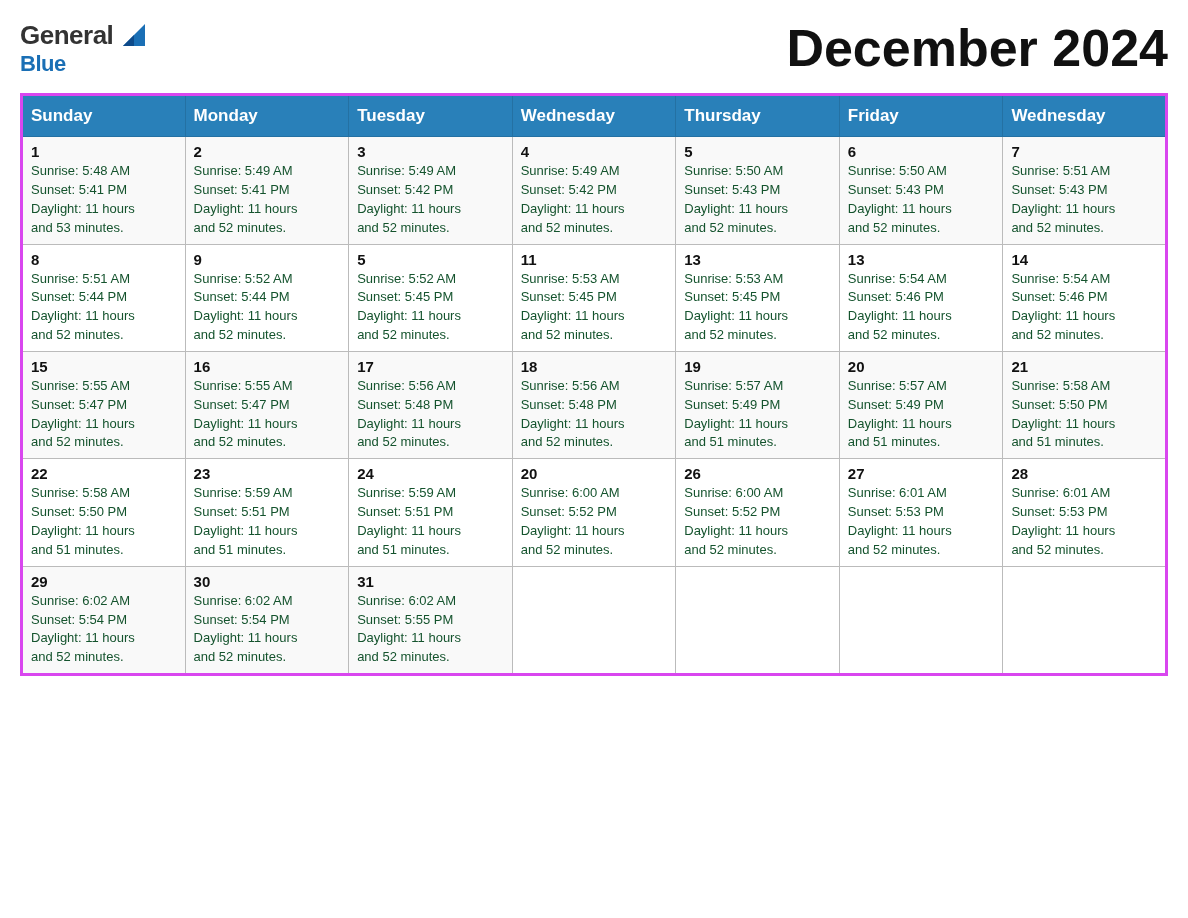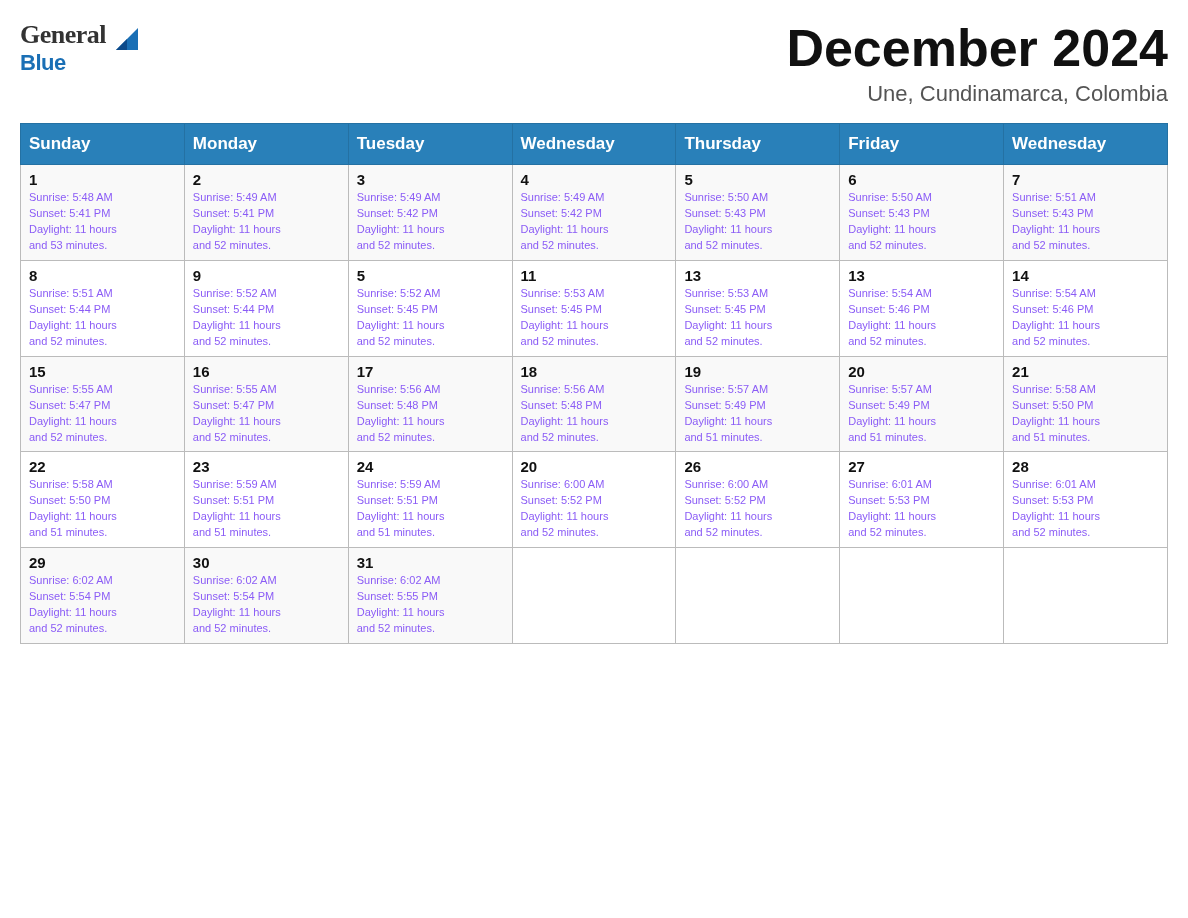--- a/index.html
+++ b/index.html
@@ -28,42 +28,41 @@
       letter-spacing: -0.5px;
     }
     .logo-blue {
       font-size: 22px;
       font-weight: bold;
       color: #1a6fb5;
       letter-spacing: -0.5px;
     }
     .logo-line {
       display: flex;
-      align-items: flex-end;
+      align-items: center;
       gap: 8px;
-      font-family: Liberation Serif, serif;
     }
     .title-area {
-      text-align: right;
+      text-align: left;
     }
     .title-month {
       font-size: 52px;
       font-weight: bold;
       color: #111;
       line-height: 1.1;
     }
     .title-location {
       font-size: 22px;
       color: #555;
       margin-top: 4px;
     }
     .calendar {
       width: 100%;
       border-collapse: collapse;
-      border: 1px solid #d946ef;
+      border: 3px solid #d946ef;
     }
     .calendar thead tr th {
       background-color: #2980b9;
       color: #fff;
       font-size: 17px;
       font-weight: bold;
       padding: 10px 8px;
       text-align: left;
       border: 1px solid #2471a3;
     }
@@ -75,22 +74,22 @@
       min-height: 90px;
     }
     .day-number {
       font-size: 15px;
       font-weight: bold;
       color: #111;
       display: block;
       margin-bottom: 2px;
     }
     .day-info {
-      font-size: 11px;
-      color: #8b5cf6;
+      font-size: 13px;
+      color: #14532d;
       line-height: 1.45;
     }
     .calendar tbody tr:nth-child(odd) td {
       background-color: #f9f9f9;
     }
     .calendar tbody tr:nth-child(even) td {
       background-color: #fff;
     }
     .empty-cell {
       background-color: #fff !important;
@@ -105,21 +104,20 @@
       <span class="logo-general">General</span>
       <svg width="22" height="22" viewBox="0 0 22 22" style="margin-left:2px;margin-top:-2px;">
         <polygon points="0,22 22,22 22,0" fill="#1a6fb5"></polygon>
         <polygon points="0,22 11,22 11,11" fill="#0d4a8a"></polygon>
       </svg>
     </div>
     <span class="logo-blue">Blue</span>
   </div>
   <div class="title-area">
     <div class="title-month">December 2024</div>
-    <div class="title-location">Une, Cundinamarca, Colombia</div>
   </div>
 </div>
 
 <table class="calendar">
   <thead>
     <tr>
     <th>Sunday</th>
         <th>Monday</th>
         <th>Tuesday</th>
         <th>Wednesday</th>

